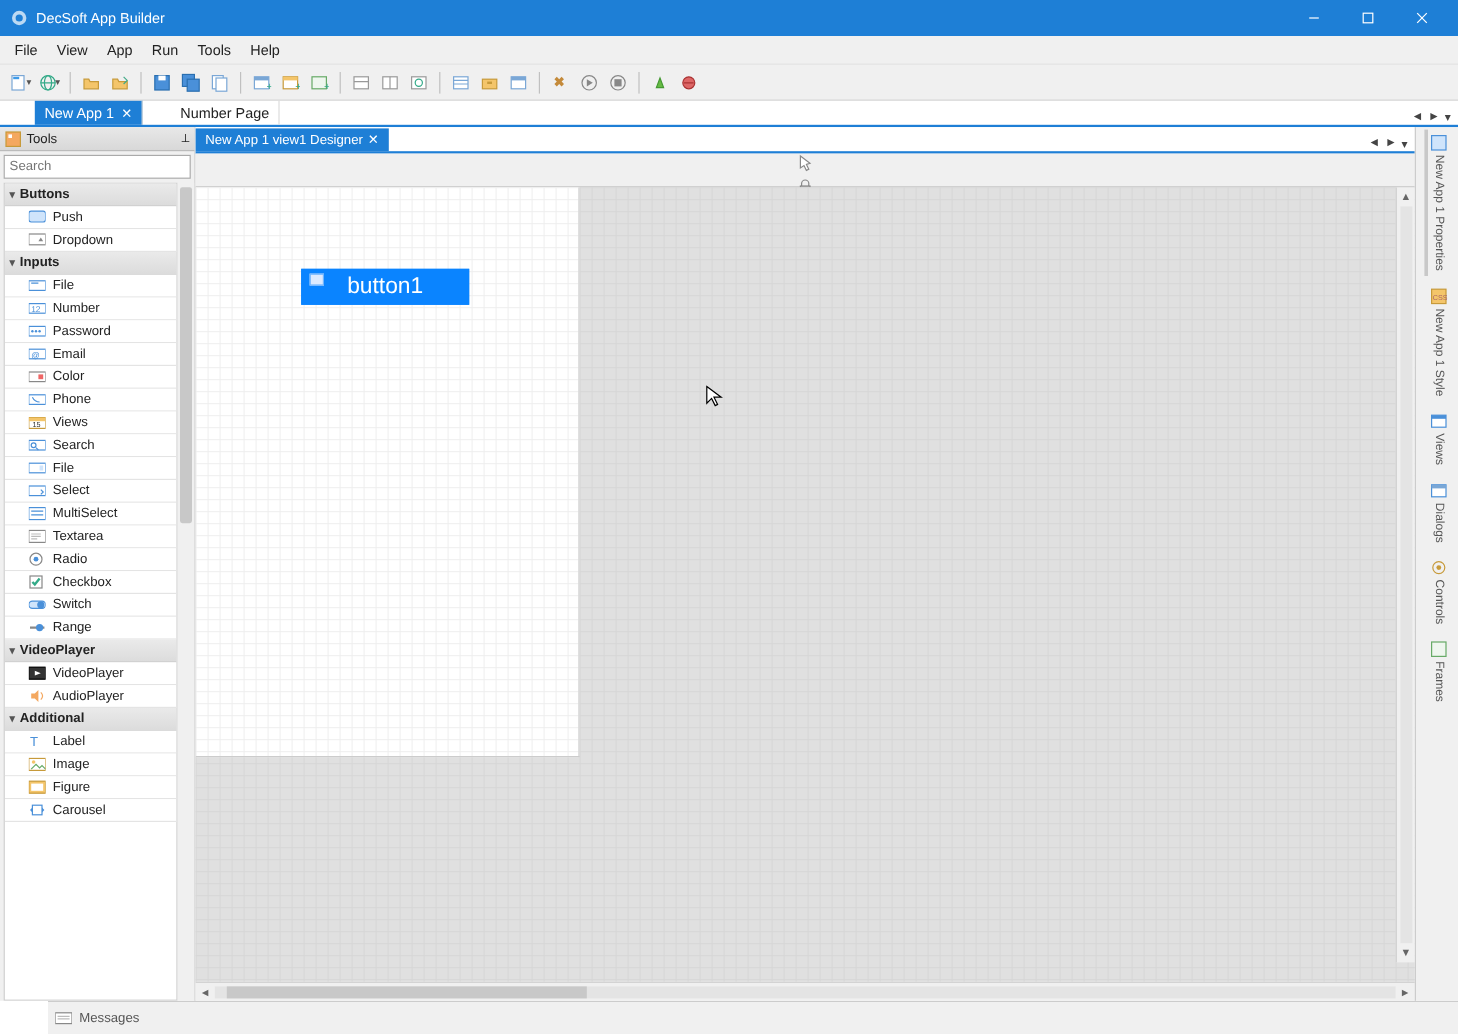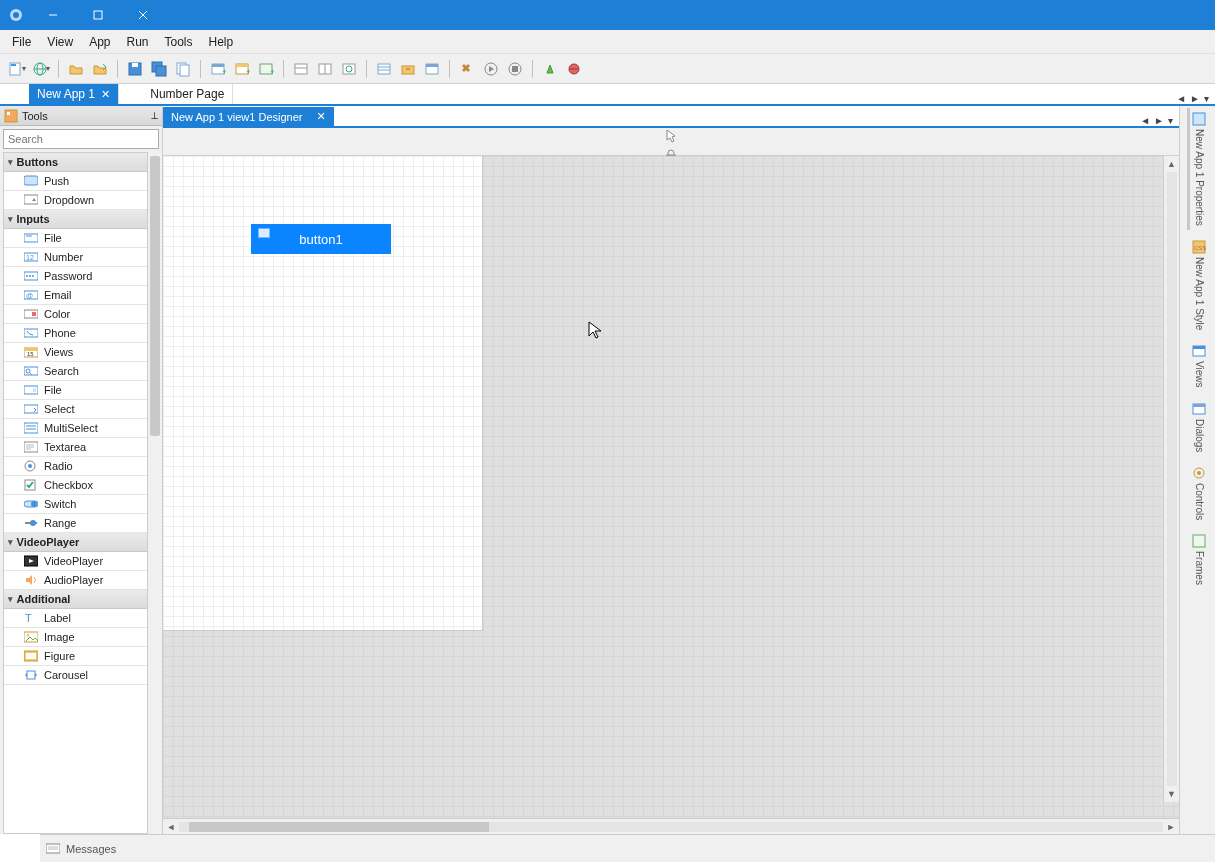--- a/index.html
+++ b/index.html
@@ -46,32 +46,32 @@
 .tools-scrollbar { width: 14px; background: #f0f0f0; position: relative; }
 .tools-scrollbar .thumb { position:absolute; left:2px; right:2px; top:4px; height:280px; background:#c8c8c8; border-radius:2px; }
 .tool-cat { background: linear-gradient(#eaeaea,#dcdcdc); border-bottom: 1px solid #c8c8c8; padding: 3px 4px; display: flex; align-items: center; gap: 4px; font-weight: bold; font-size: 11px; cursor:pointer; }
 .tool-cat .chev { font-size: 9px; color:#555; }
 .tool-item { padding: 3px 20px; display: flex; align-items: center; gap: 6px; font-size: 11px; border-bottom: 1px solid #e4e4e4; cursor: pointer; background:#fff; }
 .tool-item .ico { width: 14px; height: 12px; flex-shrink:0; }
 
 
 .center-panel { flex: 1; display: flex; flex-direction: column; background: #f0f0f0; }
 .designer-tabs { height: 22px; background: #fff; display: flex; align-items: flex-end; border-bottom: 2px solid #1e7fd6; }
-.designer-tab { padding: 3px 8px; background: #1e7fd6; color:#fff; font-size: 11px; display:flex; align-items:center; gap:14px; cursor:pointer; }
+.designer-tab { padding: 3px 8px; background: #1e7fd6; color:#fff; font-size: 11px; display:flex; align-items:center; gap:4px; cursor:pointer; }
 .designer-tab .close-x { font-size: 11px; cursor:pointer; }
 .designer-tabs .spacer { flex:1; }
 .designer-tabs .nav-arrows { display:flex; gap:4px; padding-right:6px; color:#444; font-size:10px; }
 
 
 .d-toolbar { height: 28px; background:#f0f0f0; display:flex; align-items:center; padding: 0 6px; gap:2px; border-bottom:1px solid #d0d0d0;flex-direction:column; }
 
 
 .canvas-wrap { flex:1; position:relative; overflow:hidden; background:#e0e0e0; background-image: linear-gradient(#d6d6d6 1px, transparent 1px), linear-gradient(90deg, #d6d6d6 1px, transparent 1px); background-size: 10px 10px; }
 .canvas-page { position:absolute; left:0; top:0; width:320px; height:475px; background:#fff; background-image: linear-gradient(#eee 1px, transparent 1px), linear-gradient(90deg, #eee 1px, transparent 1px); background-size: 10px 10px; border-right:1px solid #ccc; border-bottom:1px solid #ccc;}
-.canvas-button { position:absolute; background:#0a84ff; color:#fff; display:flex; align-items:center; justify-content:center; font-size:13px; border:1px solid #0a84ff; }
+.canvas-button { position:absolute; background:#0a84ff; color:#fff; display:flex; align-items:center; justify-content:center; font-size:19px; border:1px solid #0a84ff; }
 .canvas-button .btn-ico { position:absolute; left:6px; top:3px; width:12px; height:10px; background:#dceaff; border:1px solid #6fb5ff; }
 .cursor-arrow { position:absolute; left:425px; top:165px; pointer-events:none; }
 .h-scroll { height:16px; background:#f0f0f0; border-top:1px solid #ccc; display:flex; align-items:center; }
 .h-scroll .arrow { width:16px; text-align:center; font-size:9px; color:#666; cursor:pointer; }
 .h-scroll .track { flex:1; height:10px; background:#e4e4e4; position:relative; }
 .h-scroll .thumb { position:absolute; left:10px; width:300px; top:0; bottom:0; background:#c8c8c8; }
 .v-scroll-canvas { position:absolute; right:0; top:0; bottom:16px; width:16px; background:#f0f0f0; border-left:1px solid #ccc; display:flex; flex-direction:column; align-items:center; }
 .v-scroll-canvas .arrow { height:16px; width:100%; text-align:center; font-size:9px; color:#666; cursor:pointer; line-height:16px;}
 .v-scroll-canvas .track { flex:1; width:10px; background:#e4e4e4; position:relative; }
 
@@ -91,20 +91,21 @@
 </head>
 <body>
 
 <div class="titlebar">
   <span class="app-icon">
     <svg width="16" height="16">
         <circle cx="8" cy="8" r="6" fill="#fff" opacity="0.7"></circle>
         <circle cx="8" cy="8" r="3" fill="#1e7fd6"></circle>
       </svg>
   </span>
+  <span class="title">DecSoft App Builder</span>
   <div class="win-buttons">
     <div class="win-btn">
         <svg width="10" height="10">
           <line x1="1" y1="5" x2="9" y2="5" stroke="#fff" stroke-width="1"></line>
         </svg>
       </div>
     <div class="win-btn">
         <svg width="10" height="10">
           <rect x="1" y="1" width="8" height="8" fill="none" stroke="#fff" stroke-width="1"></rect>
         </svg>

